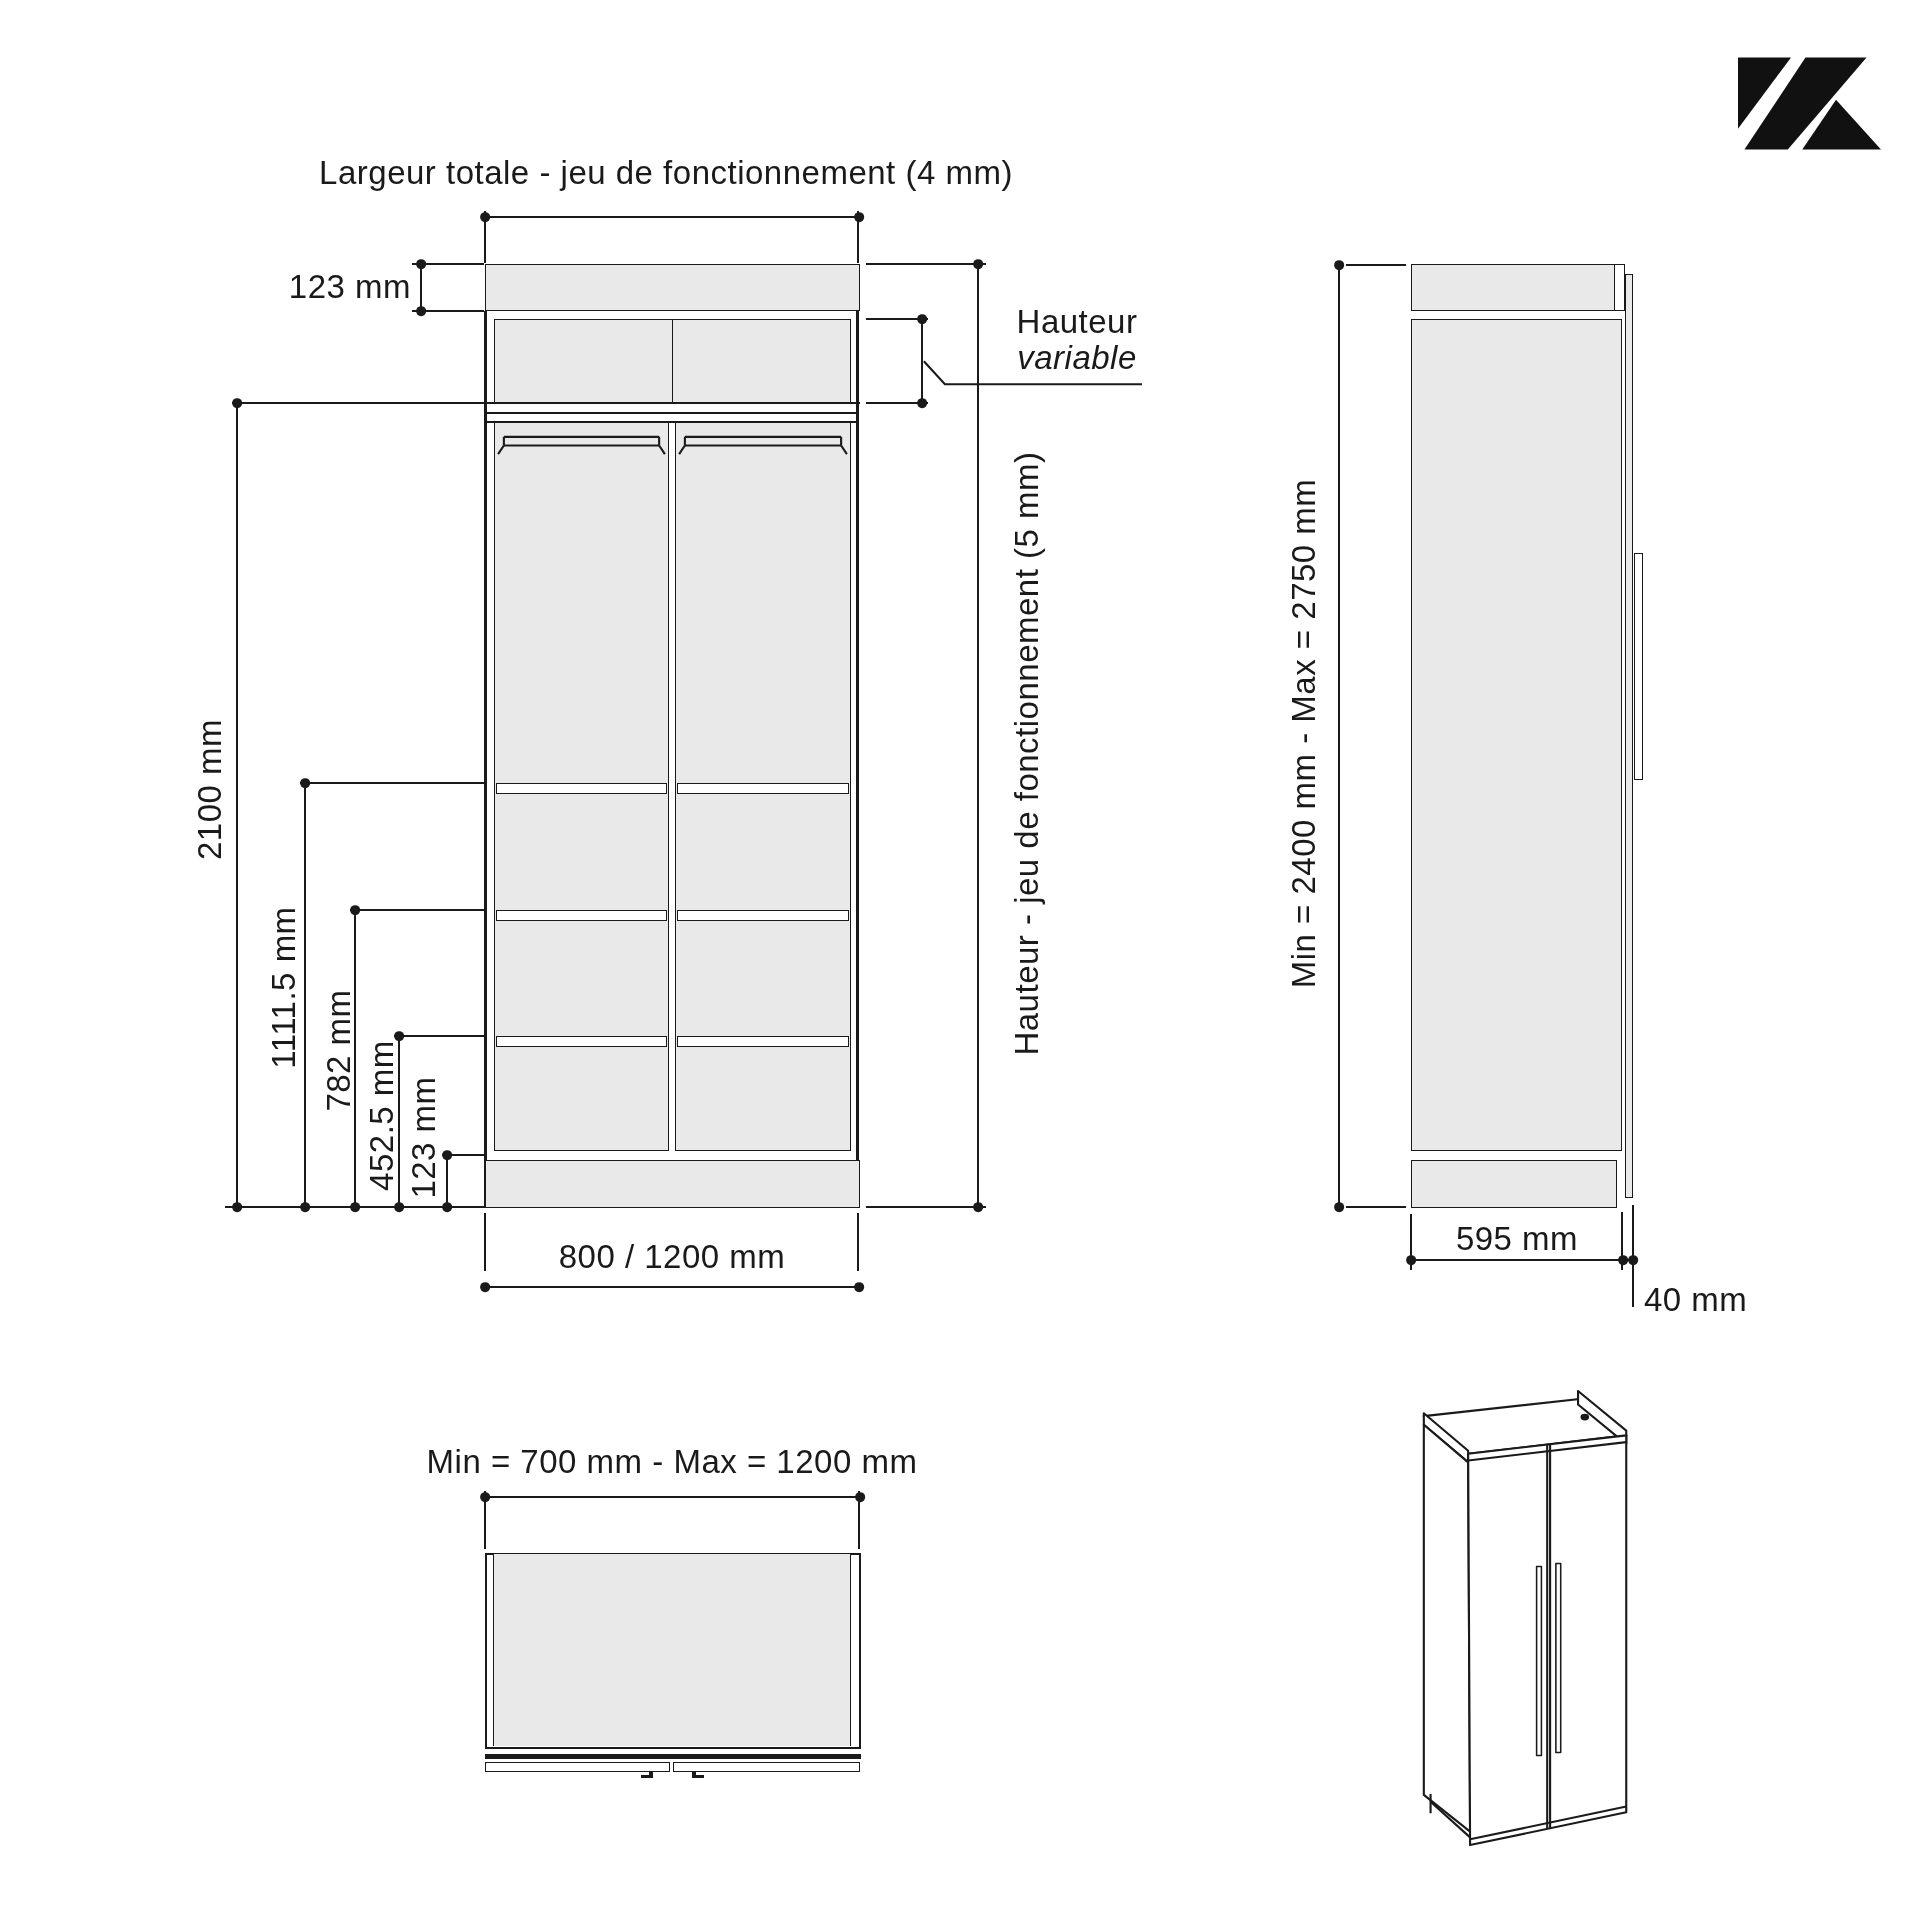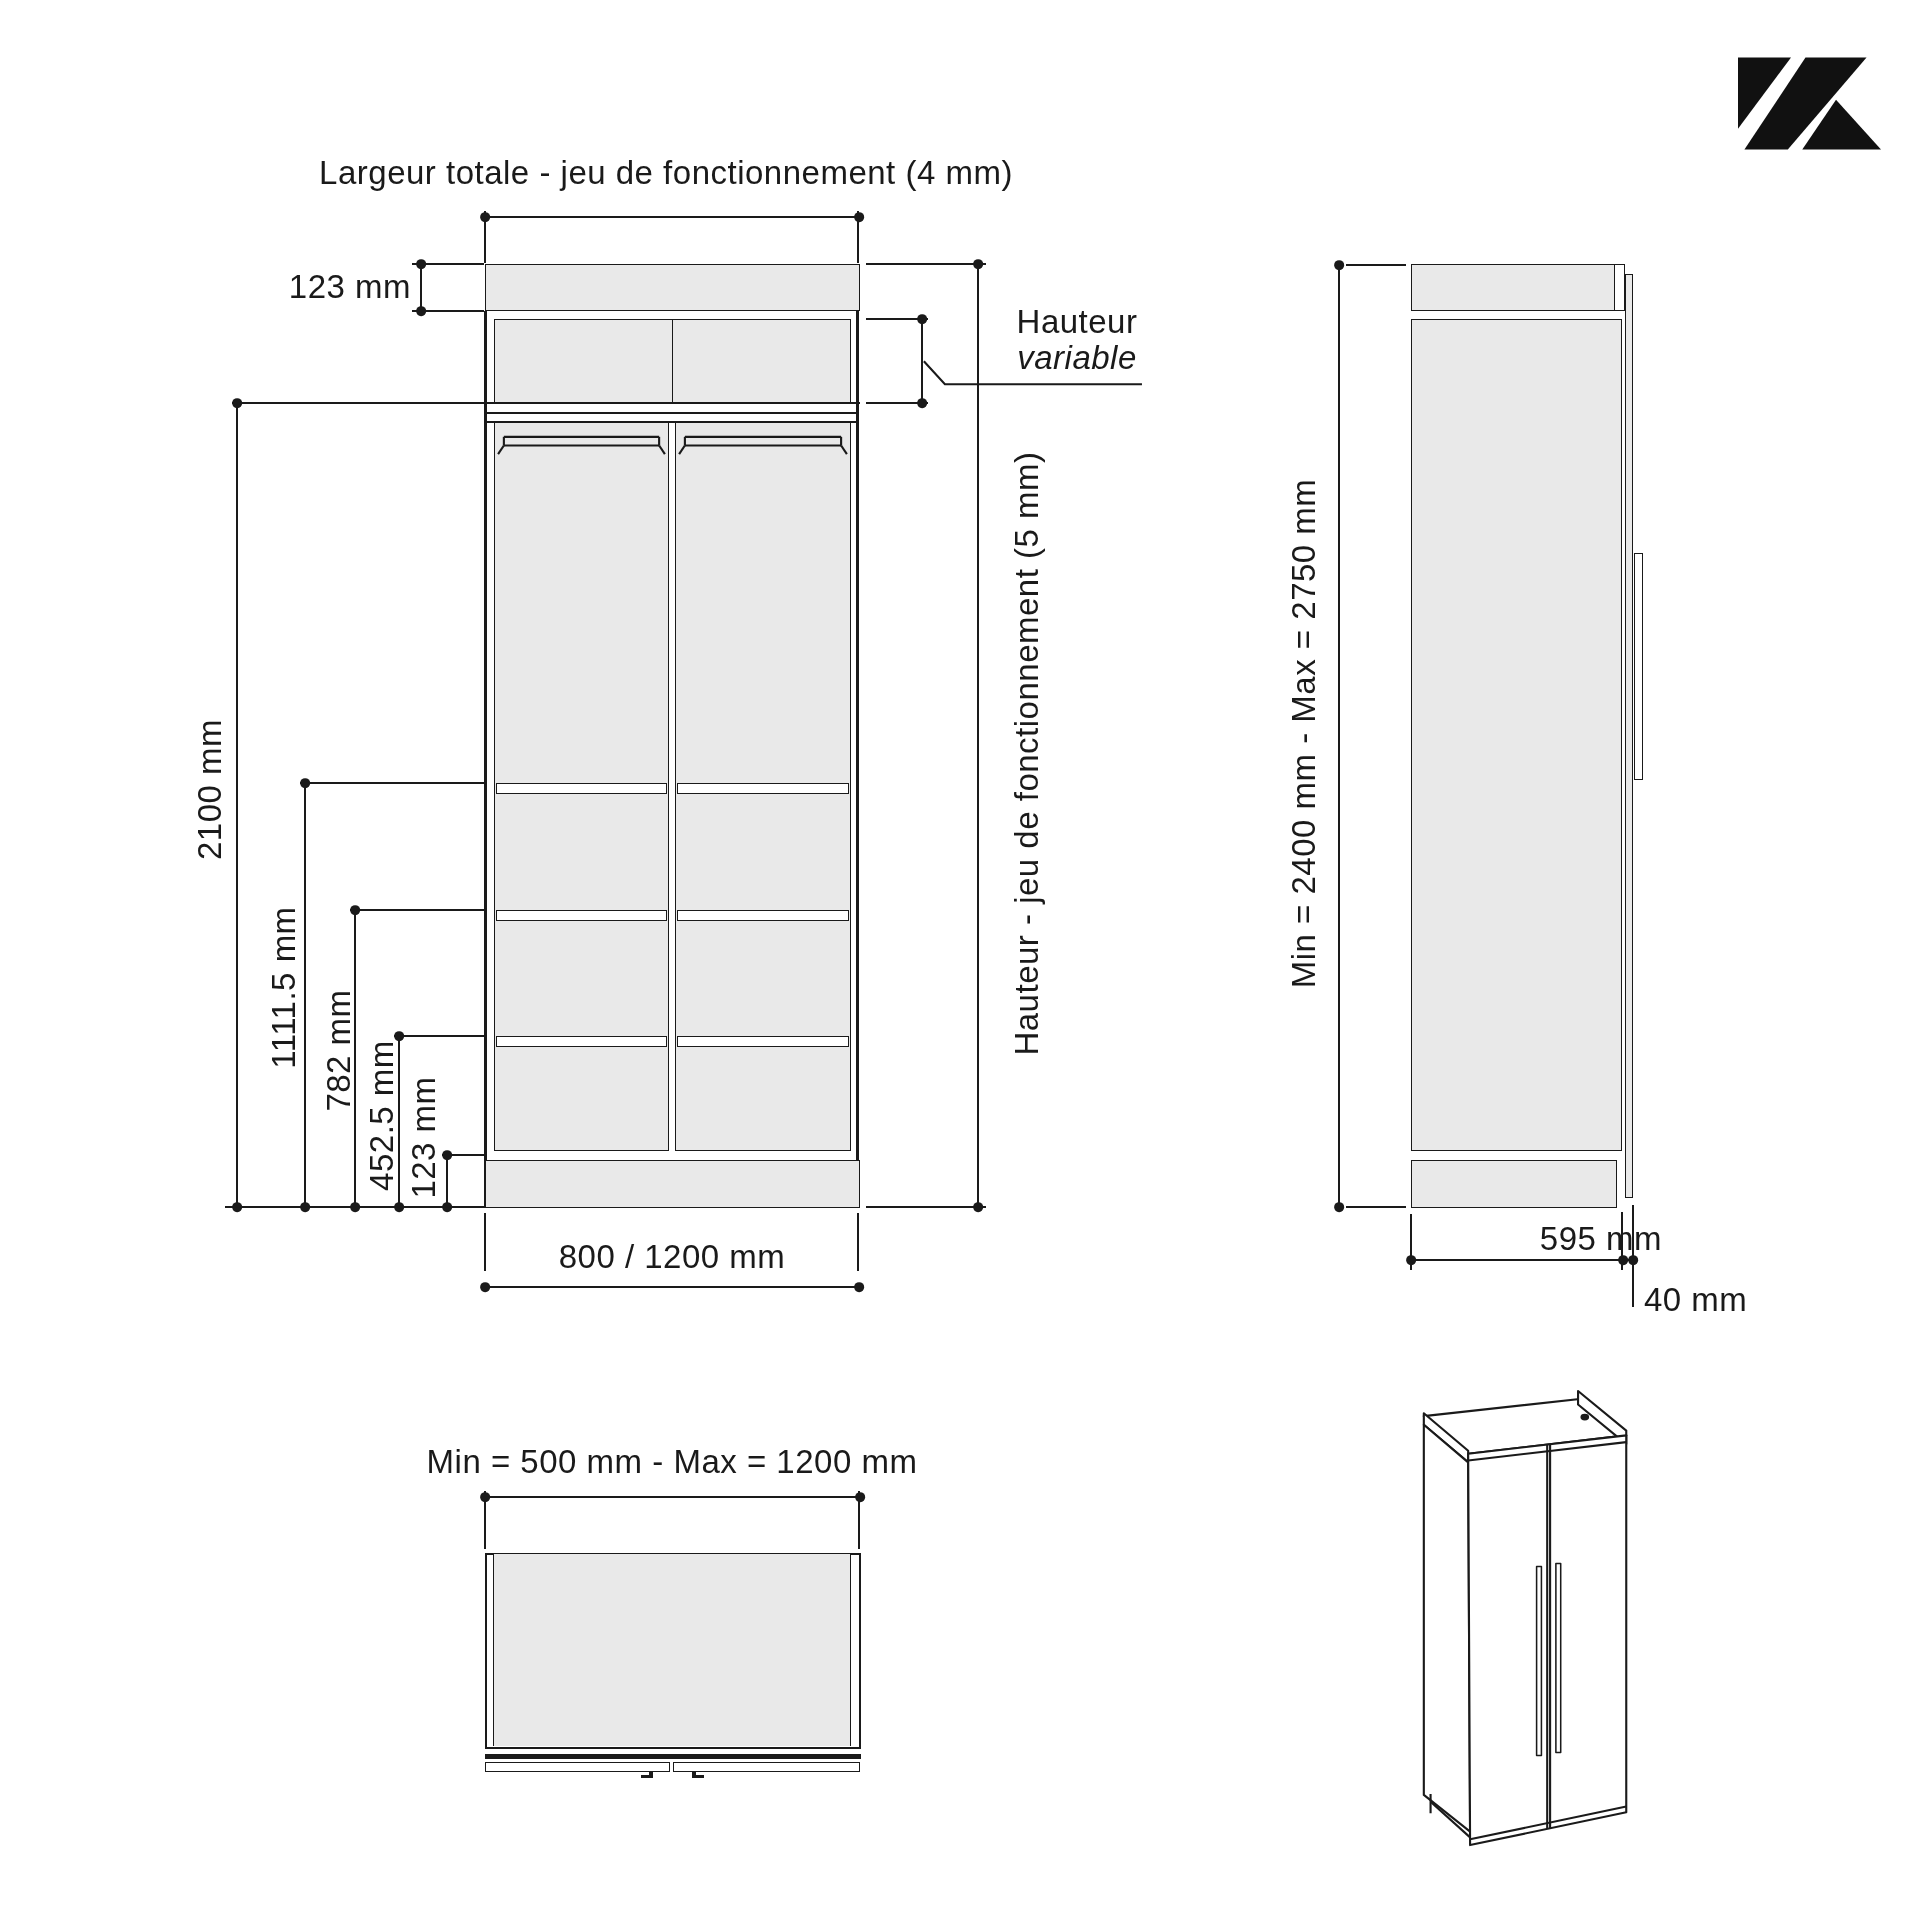--- a/index.html
+++ b/index.html
@@ -159,28 +159,28 @@
     <div class="h" style="left:1346px;top:264px;width:60px;"></div>
     <div class="h" style="left:1346px;top:1206px;width:60px;"></div>
     <div class="vlbl" style="left:849px;top:714px;width:908px;">Min = 2400 mm - Max = 2750 mm</div>
 
     <div class="v" style="left:1410px;top:1214px;height:56px;"></div>
     <div class="v" style="left:1621px;top:1212px;height:58px;"></div>
     <div class="h" style="left:1411px;top:1259px;width:223px;"></div>
     <div class="dot" style="left:1411px;top:1260px;"></div>
     <div class="dot" style="left:1623px;top:1260px;"></div>
     <div class="dot" style="left:1633px;top:1260px;"></div>
-    <div class="lbl c" style="left:1372px;top:1219px;width:290px;text-align:right;">595 mm</div>
+    <div class="lbl c" style="left:1372px;top:1219px;width:290px;">595 mm</div>
 
     <div class="v" style="left:1632px;top:1205px;height:102px;"></div>
     <div class="lbl" style="left:1644px;top:1280px;width:241px;">40 mm</div>
   </div>
 
   <div>
-    <div class="lbl c" style="left:334px;top:1442px;width:676px;">Min = 500 mm - Max = 1200 mm</div>
+    <div class="lbl c" style="left:334px;top:1442px;width:676px;">Min = 700 mm - Max = 1200 mm</div>
     <div class="h" style="left:485px;top:1496px;width:376px;"></div>
     <div class="dot" style="left:485px;top:1497px;"></div>
     <div class="dot" style="left:860px;top:1497px;"></div>
     <div class="v" style="left:484px;top:1491px;height:58px;"></div>
     <div class="v" style="left:858px;top:1491px;height:58px;"></div>
 
     <div class="wpanel" style="left:485px;top:1553px;width:376px;height:196px;border-width:2.4px;"></div>
     <div style="position:absolute;left:493px;top:1554px;width:358px;height:192px;background:#e9e9e9;border-left:1.9px solid #1a1a1a;border-right:1.9px solid #1a1a1a;box-sizing:border-box;"></div>
 
     <div class="blk" style="left:485px;top:1754px;width:376px;height:4.8px;"></div>

